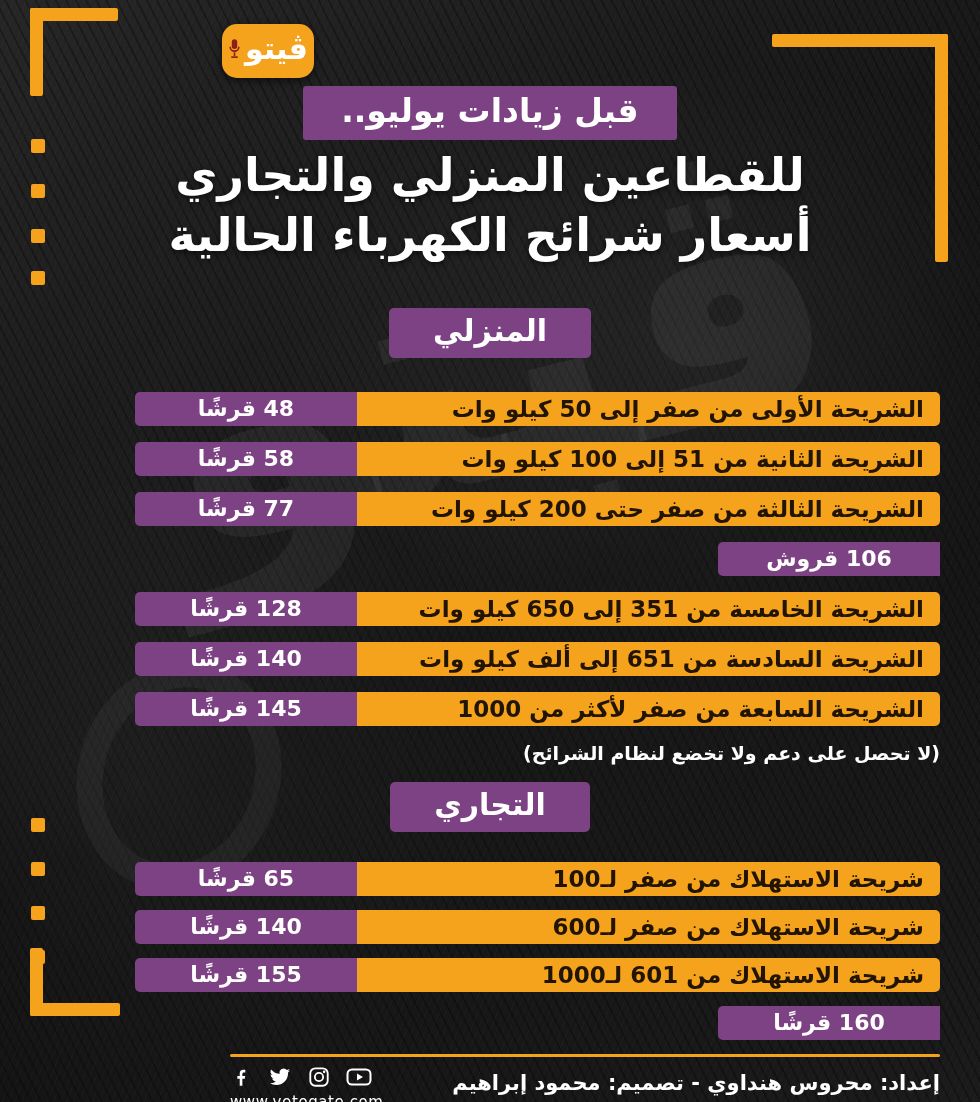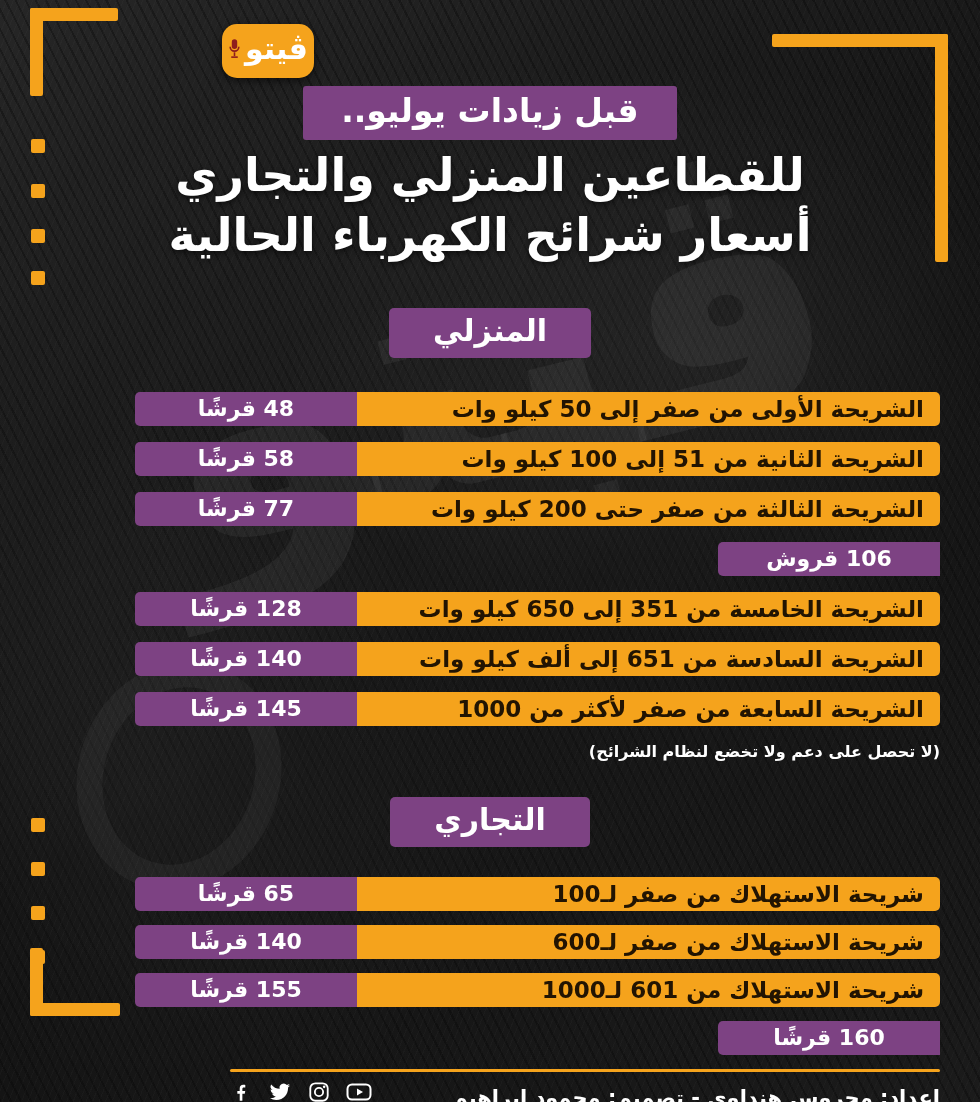--- a/index.html
+++ b/index.html
@@ -34,35 +34,35 @@
   .badge{
     display:table;margin:0 auto;background:var(--purple,#7D4283);color:#fff;
     font-weight:bold;font-size:33px;line-height:1.15;padding:6px 38px 10px;border-radius:3px;
   }
   .title{ text-align:center;color:#ffffff;font-weight:bold;font-size:46px;line-height:1.3;margin-top:6px;
     text-shadow:0 2px 6px rgba(0,0,0,0.6);}
   .section-chip{
     display:table;margin:42px auto 0;background:var(--purple,#7D4283);color:#fff;
     font-weight:bold;font-size:30px;line-height:1.2;padding:5px 44px 9px;border-radius:5px;
   }
-  .section-chip.second{margin-top:36px;}
+  .section-chip.second{margin-top:18px;}
   .rows{margin:34px 40px 0 135px;}
   .rows.commercial{margin-top:30px;}
   .price-row{display:flex;height:34px;margin-bottom:16px;}
   .rows.commercial .price-row{margin-bottom:14px;}
   .bar-desc{
     flex:1;background:var(--orange,#F5A31C);color:var(--bar_text,#221402);
     font-weight:bold;font-size:23px;display:flex;align-items:center;
     padding:0 16px;border-radius:0 5px 5px 0;
   }
   .bar-price{
     width:222px;background:var(--purple,#7D4283);color:#fff;font-weight:bold;font-size:22px;
     display:flex;align-items:center;justify-content:center;border-radius:5px 0 0 5px;
   }
-  .note{margin:0 40px 0 0;color:#fff;font-size:16px;font-weight:bold;text-align:right;}
+  .note{margin:0 40px 0 0;color:#fff;font-size:19px;font-weight:bold;text-align:right;}
   .footer{margin:8px 40px 0 230px;}
   .divider{height:3px;background:var(--orange,#F5A31C);border-radius:2px;}
   .footer-row{display:flex;justify-content:space-between;align-items:flex-start;margin-top:9px;}
   .credits{color:#fff;font-weight:bold;font-size:21px;padding-top:5px;}
   .social{direction:ltr;display:flex;flex-direction:column;align-items:flex-start;gap:5px;}
   .icons{display:flex;gap:16px;align-items:center;}
   .icons svg{display:block;}
   .website{color:#fff;font-size:15px;letter-spacing:0.6px;}
 </style>
 </head>

